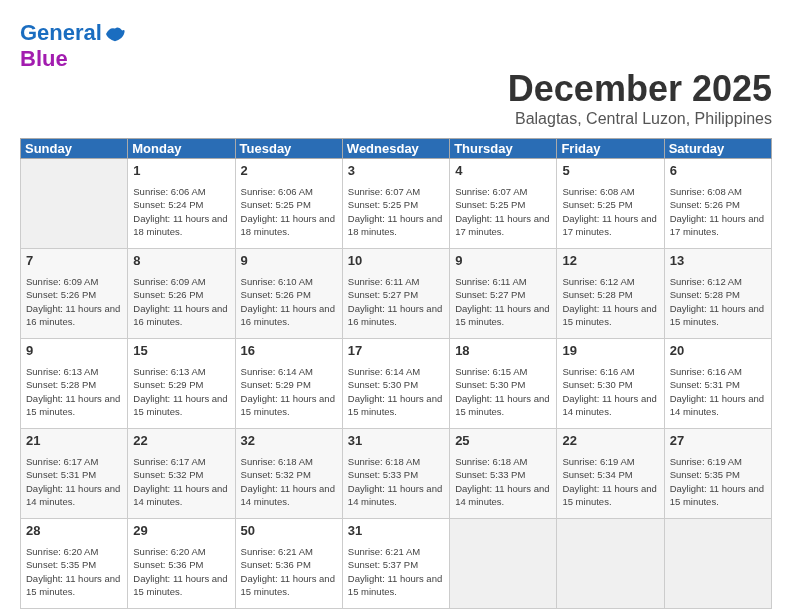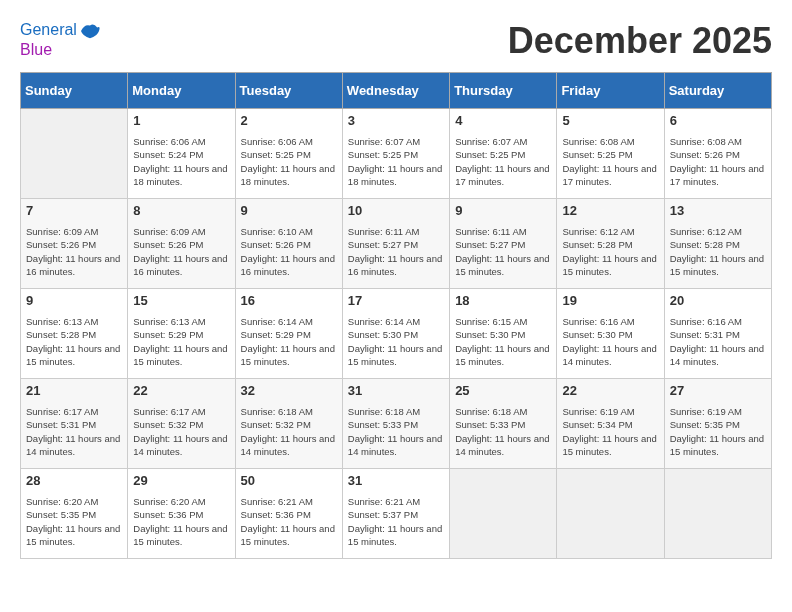--- a/index.html
+++ b/index.html
@@ -14,56 +14,57 @@
       display: flex;
       justify-content: space-between;
       align-items: flex-start;
       margin-bottom: 10px;
     }
     .logo {
       display: flex;
       align-items: center;
     }
     .logo-text {
-      font-size: 16px;
-      font-weight: normal;
+      font-size: 22px;
+      font-weight: bold;
       color: #333;
       line-height: 1.2;
     }
     .logo-text span {
       color: #1a6dc0;
     }
     .logo-icon {
       width: 20px;
       height: 20px;
       margin-left: 2px;
     }
     .title-block {
       text-align: right;
+      margin-top: 48px;
     }
     .month-title {
       font-size: 36px;
       font-weight: bold;
       color: #333;
     }
     .location {
       font-size: 16px;
       color: #555;
     }
     .calendar {
       width: 100%;
       border-collapse: collapse;
       border: 1px solid #ccc;
     }
     .calendar th {
       background-color: #2a6db5;
       color: #fff;
       font-size: 13px;
       font-weight: bold;
-      padding: 10px 4px;
+      padding: 2px 4px;
       text-align: left;
       border: 1px solid #aaa;
     }
     .calendar td {
       vertical-align: top;
       border: 1px solid #ccc;
       padding: 4px 5px;
       width: 107px;
       min-height: 90px;
       height: 90px;
@@ -98,20 +99,21 @@
       <div class="logo-text">
         <span>General</span><svg class="logo-icon" viewBox="0 0 24 20" fill="#1a6dc0" xmlns="http://www.w3.org/2000/svg" style="display:inline-block;vertical-align:middle;width:22px;height:18px;">
             <path d="M2 10 Q6 2 12 4 Q16 1 20 6 Q24 4 22 10 Q20 16 12 18 Q4 16 2 10Z" fill="#1a6dc0"></path>
           </svg>
         <br><span style="color:#a21caf;">Blue</span>
       </div>
     </div>
   </div>
   <div class="title-block">
     <div class="month-title">December 2025</div>
+    <div class="location">Balagtas, Central Luzon, Philippines</div>
   </div>
 </div>
 
 <table class="calendar">
   <thead>
     <tr>
     <th>Sunday</th>
         <th>Monday</th>
         <th>Tuesday</th>
         <th>Wednesday</th>

